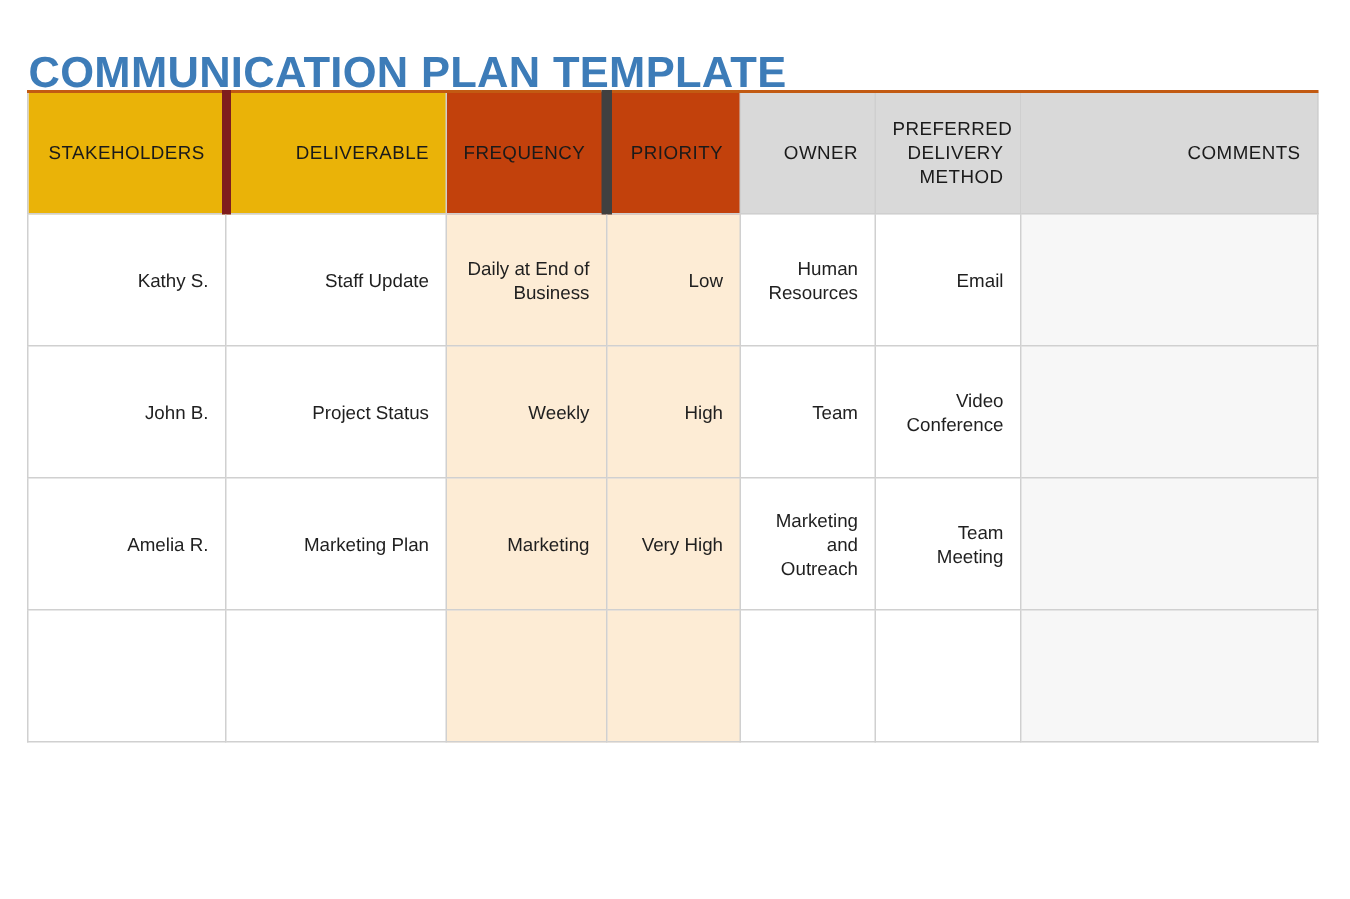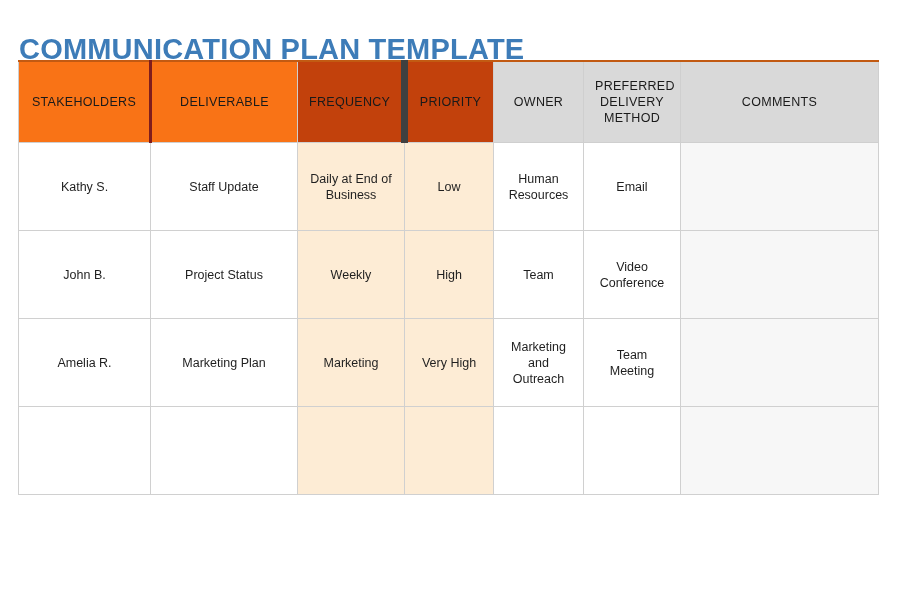--- a/index.html
+++ b/index.html
@@ -52,40 +52,40 @@
   table.plan col.c-frequency    { width: 107px; }
   table.plan col.c-priority     { width: 89px; }
   table.plan col.c-owner        { width: 90px; }
   table.plan col.c-method       { width: 97px; }
   table.plan col.c-comments     { width: 198px; }
 
   table.plan th,
   table.plan td {
     border: 1px solid #d0d0d0;
     padding: 16px 11px;
-    text-align: center;
+    text-align: right;
     vertical-align: middle;
     font-weight: normal;
     box-sizing: border-box;
   }
 
   
   tr.head th {
     height: 77px;
     font-size: 12.5px;
     color: #1a1a1a;
     letter-spacing: 0.3px;
     line-height: 16px;
     border-color: #cfcfcf;
   }
-  th.hd-dark   { background: #f97316; border-color: #e87b2e; }
+  th.hd-dark   { background: #eab308; border-color: #e87b2e; }
   th.hd-amber  { background: #c2410c; border-color: #f7a724; }
   th.hd-gray   { background: #d9d9d9; border-color: #cfcfcf; }
 
-  th.hd-dark + th.hd-dark { border-left: 3px solid #7f1d1d; }
+  th.hd-dark + th.hd-dark { border-left: 6px solid #7f1d1d; }
   th.hd-amber + th.hd-amber { border-left: 7px solid #404040; }
   th.hd-gray + th.hd-gray { border-left: 1px solid #c4c4c4; }
 
   
   tr.body-row td {
     height: 88px;
     font-size: 12.5px;
     color: #1f1f1f;
     line-height: 16px;
   }

